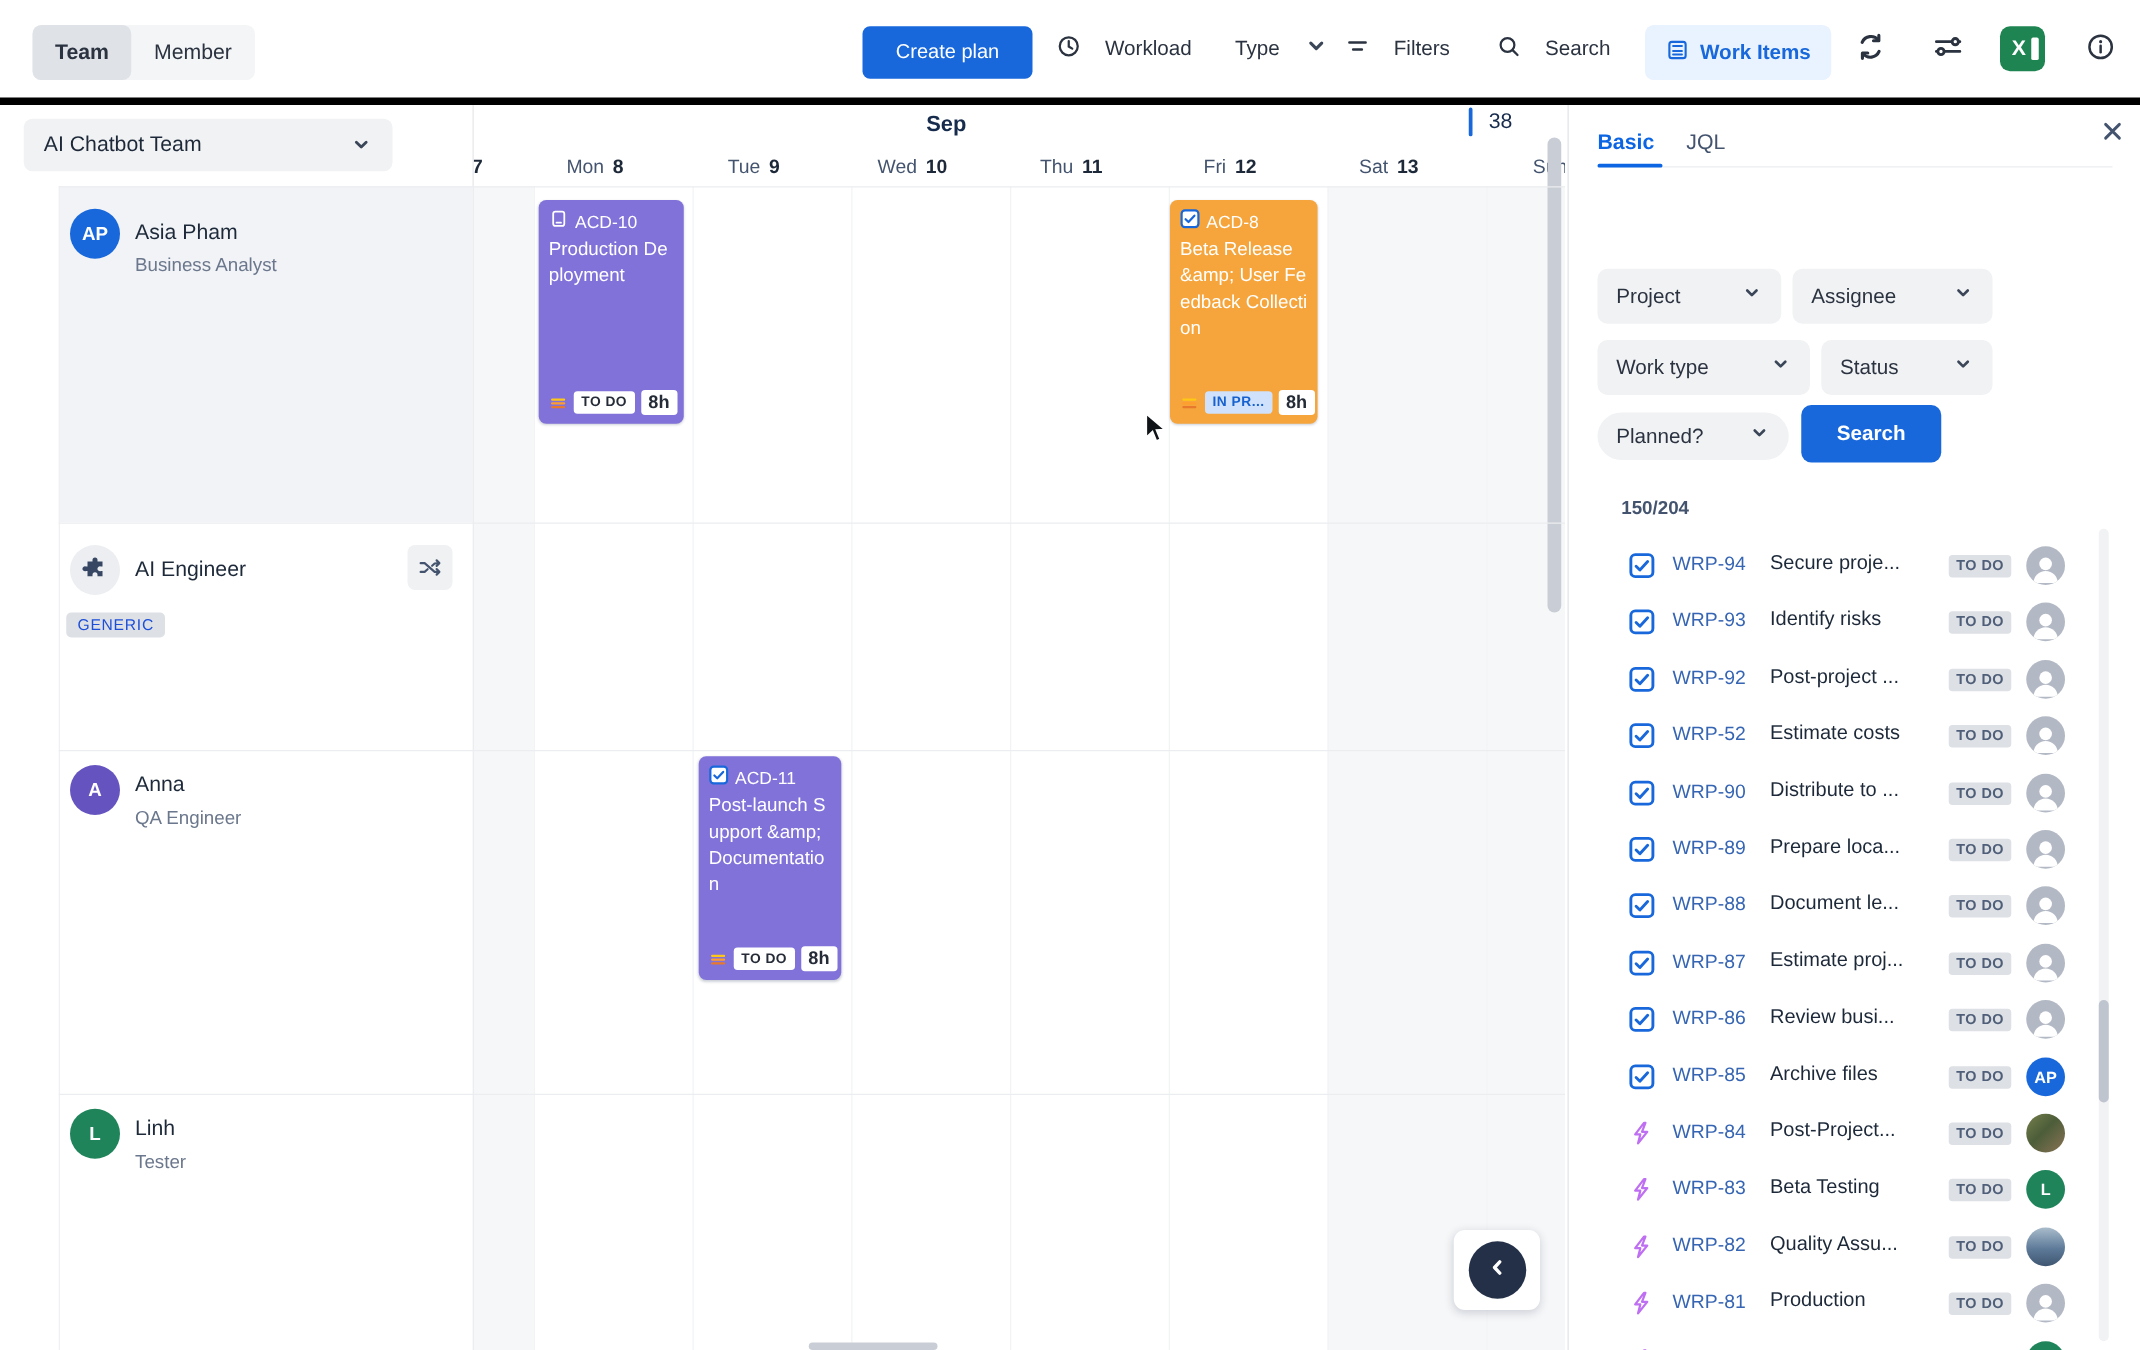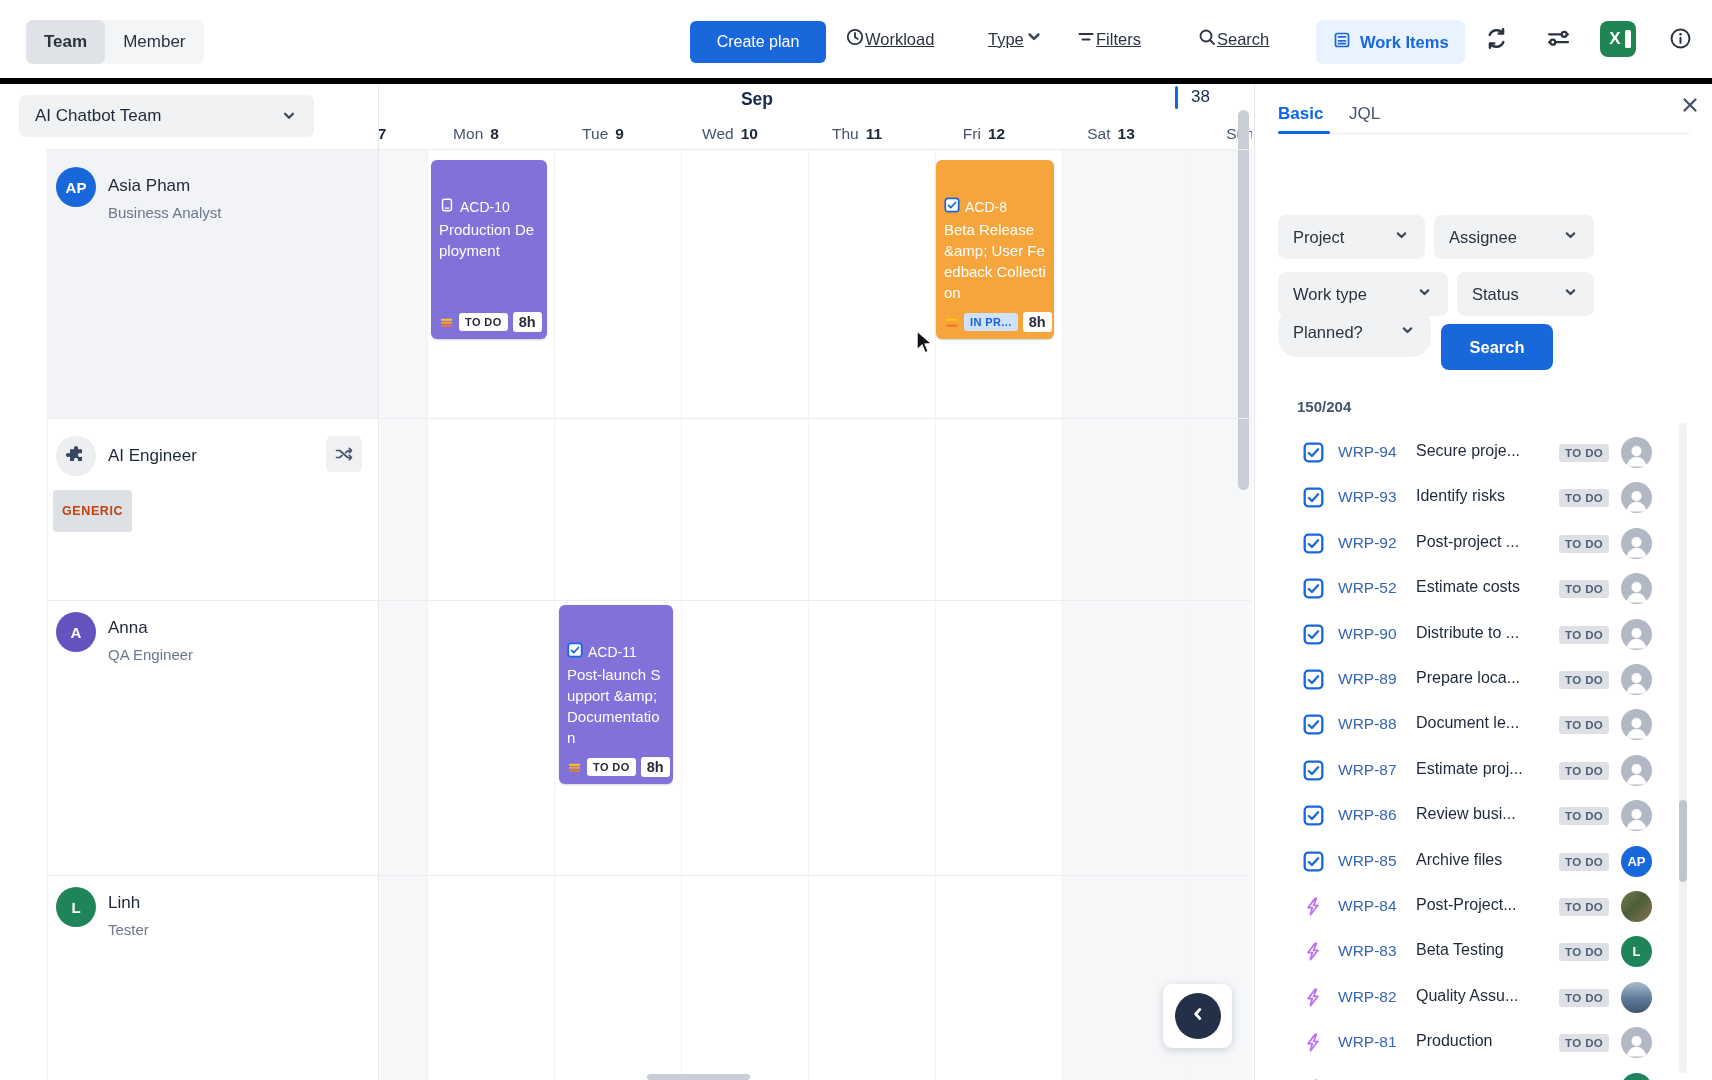--- a/index.html
+++ b/index.html
@@ -6,21 +6,21 @@
   #app{position:relative;width:1712px;height:1080px;overflow:hidden;background:#fff;
        font-family:"Liberation Sans","DejaVu Sans",sans-serif;color:#1d2939;}
 
   
   .topbar{position:absolute;left:0;top:0;width:1712px;height:78px;background:#fff;border-bottom:6px solid #000000;z-index:6;}
   .toggle{position:absolute;left:26px;top:20px;height:44px;background:#f4f5f7;border-radius:7px;display:flex;align-items:center;}
   .seg{padding:0 18px;height:44px;display:flex;align-items:center;font-size:17px;border-radius:7px;color:#2b3340;cursor:pointer;}
   .seg.active{background:#dfe2e7;font-weight:700;}
   .btn-primary{position:absolute;left:690px;top:21px;width:136px;height:42px;background:#1868db;color:#fff;
        border:none;border-radius:6px;font-size:16px;font-weight:500;display:flex;align-items:center;justify-content:center;cursor:pointer;font-family:inherit;}
-  .nav-item{position:absolute;top:0;height:78px;display:flex;align-items:center;gap:0;font-size:16.5px;font-weight:500;color:#2b3340;cursor:pointer;text-decoration:underline;}
+  .nav-item{position:absolute;top:0;height:78px;display:flex;align-items:center;gap:19px;font-size:16.5px;font-weight:500;color:#2b3340;cursor:pointer;}
   .nav-item svg{width:20px;height:20px;}
   .pill{position:absolute;left:1316px;top:20px;height:44px;padding:0 16px;background:#e9f2ff;border-radius:7px;
        display:flex;align-items:center;gap:8px;color:#1868db;font-size:16.5px;font-weight:600;cursor:pointer;}
   .pill svg{width:20px;height:20px;}
   .iconbtn{position:absolute;top:22px;width:36px;height:36px;display:flex;align-items:center;justify-content:center;cursor:pointer;}
   .iconbtn svg{width:25px;height:25px;}
   .excel{width:36px;height:36px;background:#1e8552;border-radius:8px;position:relative;display:flex;align-items:center;justify-content:center;}
   .excel .x{color:#fff;font-weight:700;font-size:17px;margin-right:6px;}
   .excel .bar{position:absolute;right:5px;top:9px;width:6px;height:18px;background:#fff;border-radius:1.5px;}
 
@@ -31,42 +31,42 @@
       display:flex;align-items:center;padding:0 16px;box-sizing:border-box;font-size:17px;font-weight:500;color:#1d2939;cursor:pointer;}
   .team-select .chev{margin-left:auto;width:18px;height:18px;}
   .member-cell{position:absolute;left:47px;width:331px;box-sizing:border-box;background:#fff;}
   .member-cell.selected{background:#f1f3f6;}
   .m-avatar{position:absolute;left:9px;width:40px;height:40px;border-radius:50%;color:#fff;font-weight:700;font-size:15px;
       display:flex;align-items:center;justify-content:center;}
   .m-avatar.puzzle{background:#eceef1;}
   .m-avatar.puzzle svg{width:24px;height:24px;}
   .m-name{position:absolute;left:61px;font-size:17px;color:#1d2939;}
   .m-role{position:absolute;left:61px;font-size:15px;color:#6b778c;}
-  .m-badge{position:absolute;left:6px;background:#dde0e5;color:#c2410c;font-size:12.5px;font-weight:700;letter-spacing:.6px;
-      padding:14px 9px;border-radius:4px;}
+  .m-badge{position:absolute;left:6px;background:#dde0e5;color:#1d4ed8;font-size:12.5px;font-weight:400;letter-spacing:.6px;
+      padding:3px 9px;border-radius:4px;}
   .m-shuffle{position:absolute;right:16px;width:36px;height:36px;border-radius:6px;background:#f0f1f3;
       display:flex;align-items:center;justify-content:center;cursor:pointer;}
   .m-shuffle svg{width:20px;height:20px;}
 
   
   .calendar{position:absolute;left:378px;top:78px;width:874px;height:1002px;overflow:hidden;background:#fff;z-index:1;}
   .shade{position:absolute;top:71px;height:931px;background:#f6f7f8;}
   .colsep{position:absolute;top:71px;width:1px;height:931px;background:#f2f3f5;}
   .rowline{position:absolute;left:47px;width:1205px;height:1px;background:#ebedf0;z-index:2;}
   .month-label{position:absolute;left:354px;top:11px;width:50px;text-align:center;font-size:17.5px;font-weight:600;color:#172b4d;}
   .week-bar{position:absolute;left:797px;top:8px;width:3px;height:23px;background:#1868db;border-radius:2px;}
   .week-num{position:absolute;left:813px;top:9px;font-size:17px;font-weight:500;color:#172b4d;}
   .day-label{position:absolute;top:47px;transform:translateX(-50%);display:flex;gap:7px;font-size:15.5px;white-space:nowrap;}
   .dl-wd{color:#44546f;font-weight:400;}
   .dl-num{color:#1d2939;font-weight:700;}
   .task-card{position:absolute;border-radius:6px;padding:7px 8px;box-sizing:border-box;color:#fff;display:flex;
       flex-direction:column;z-index:3;box-shadow:0 1px 2px rgba(9,30,66,.2);cursor:pointer;}
   .card-purple{background:#8172d9;}
   .card-orange{background:#f5a53b;}
-  .tc-head{display:flex;align-items:center;gap:5px;font-size:14px;margin-top:30px;}
+  .tc-head{display:flex;align-items:center;gap:5px;font-size:14px;}
   .tc-head svg{width:16px;height:16px;flex:0 0 auto;}
   .tc-title{font-size:15px;line-height:21px;word-break:break-all;margin-top:3px;}
   .tc-foot{margin-top:auto;display:flex;align-items:center;gap:5px;}
   .tc-foot .prio{width:15px;height:15px;flex:0 0 auto;}
   .tc-status{background:#fff;color:#252b37;font-size:11px;font-weight:700;letter-spacing:.4px;padding:3px 6px;border-radius:3px;white-space:nowrap;}
   .tc-status.inprog{background:#cfe1fb;color:#1661cf;}
   .tc-hours{margin-left:auto;background:#fff;color:#252b37;font-size:14.5px;font-weight:700;padding:2px 6px;border-radius:3px;}
   .vscroll{position:absolute;left:860px;top:32px;width:11px;height:380px;border-radius:6px;background:#c9ced6;}
   .hscroll{position:absolute;left:269px;top:996px;width:103px;height:6px;border-radius:3px;background:#c9ced6;}
   .collapse-btn{position:absolute;left:785px;top:906px;width:69px;height:64px;background:#fff;border-radius:9px;
@@ -384,21 +384,21 @@
       <span style="margin-left:auto"><svg viewBox="0 0 16 16" fill="none" stroke="#3b4758" stroke-width="2" stroke-linecap="round" stroke-linejoin="round">
             <path d="m4.5 6 3.5 3.5L11.5 6"></path>
           </svg></span>
     </div>
     <div class="chip" style="left:202px;top:194px;width:137px;">
       <span>Status</span>
       <span style="margin-left:auto"><svg viewBox="0 0 16 16" fill="none" stroke="#3b4758" stroke-width="2" stroke-linecap="round" stroke-linejoin="round">
             <path d="m4.5 6 3.5 3.5L11.5 6"></path>
           </svg></span>
     </div>
-    <div class="chip" style="left:23px;top:229px;width:153px;height:50px;border-radius:20px;">
+    <div class="chip" style="left:23px;top:252px;width:153px;height:38px;border-radius:20px;">
       <span>Planned?</span>
       <span style="margin-left:auto"><svg viewBox="0 0 16 16" fill="none" stroke="#3b4758" stroke-width="2" stroke-linecap="round" stroke-linejoin="round">
             <path d="m4.5 6 3.5 3.5L11.5 6"></path>
           </svg></span>
     </div>
     <button class="psearch-btn">Search</button>
 
     <div class="pcount">150/204</div>
     <div class="wi-list">
         <div class="wi-row" style="top: 12px;">

